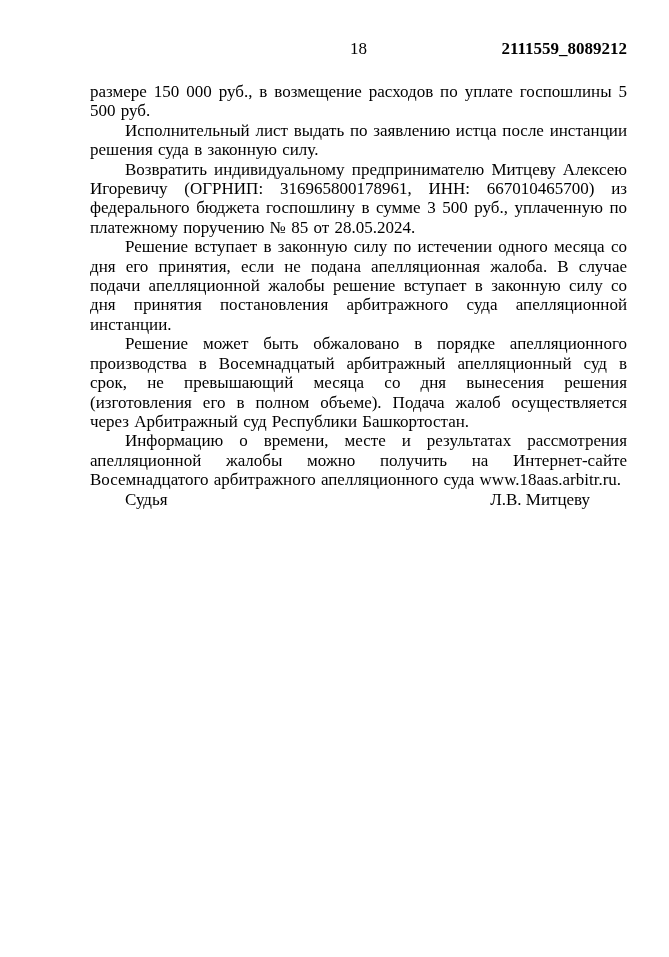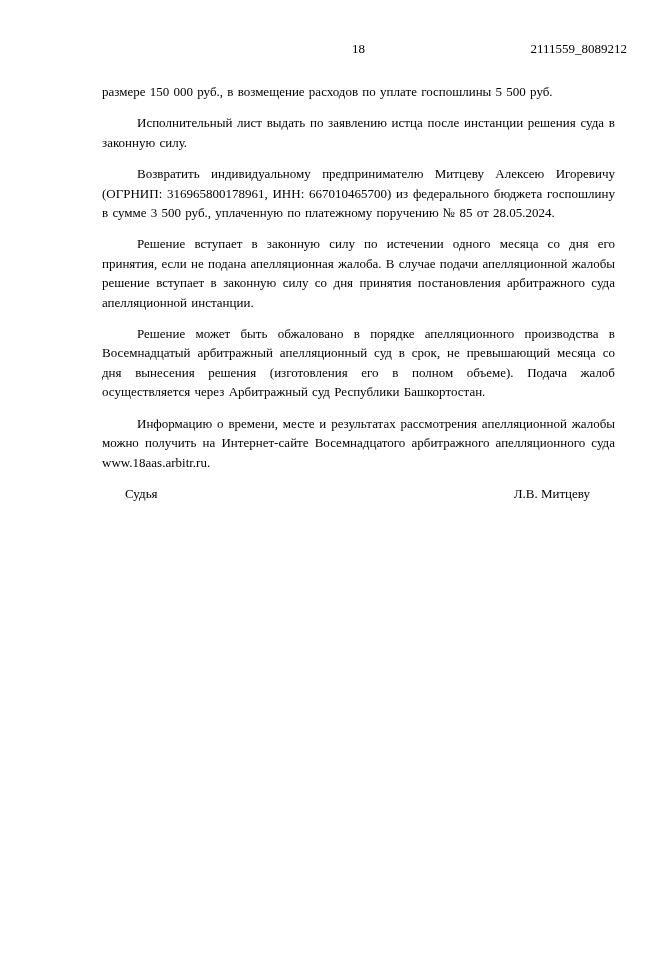--- a/index.html
+++ b/index.html
@@ -6,47 +6,48 @@
     margin: 0;
     padding: 0;
     background: #ffffff;
   }
   .page {
     width: 669px;
     height: 957px;
     background: #ffffff;
     color: #000000;
     font-family: "Liberation Serif", "DejaVu Serif", serif;
-    font-size: 13px;
+    font-size: 17px;
     box-sizing: border-box;
     padding: 39px 42px 0 90px;
     position: relative;
     overflow: hidden;
   }
   .header {
     position: relative;
     height: 19px;
     line-height: 19px;
   }
   .page-num {
     position: absolute;
     left: 0;
     right: 0;
     text-align: center;
   }
   .doc-id {
     position: absolute;
     right: 0;
     top: 0;
+    font-weight: bold;
   }
   .body-text {
     margin-top: 24px;
   }
   .para {
-    margin: 12px;
+    margin: 0;
     text-align: justify;
     text-indent: 35px;
     line-height: 19.4px;
     word-spacing: 1px;
   }
   .para.continuation {
     text-indent: 0;
   }
   .signature {
     line-height: 19.4px;

